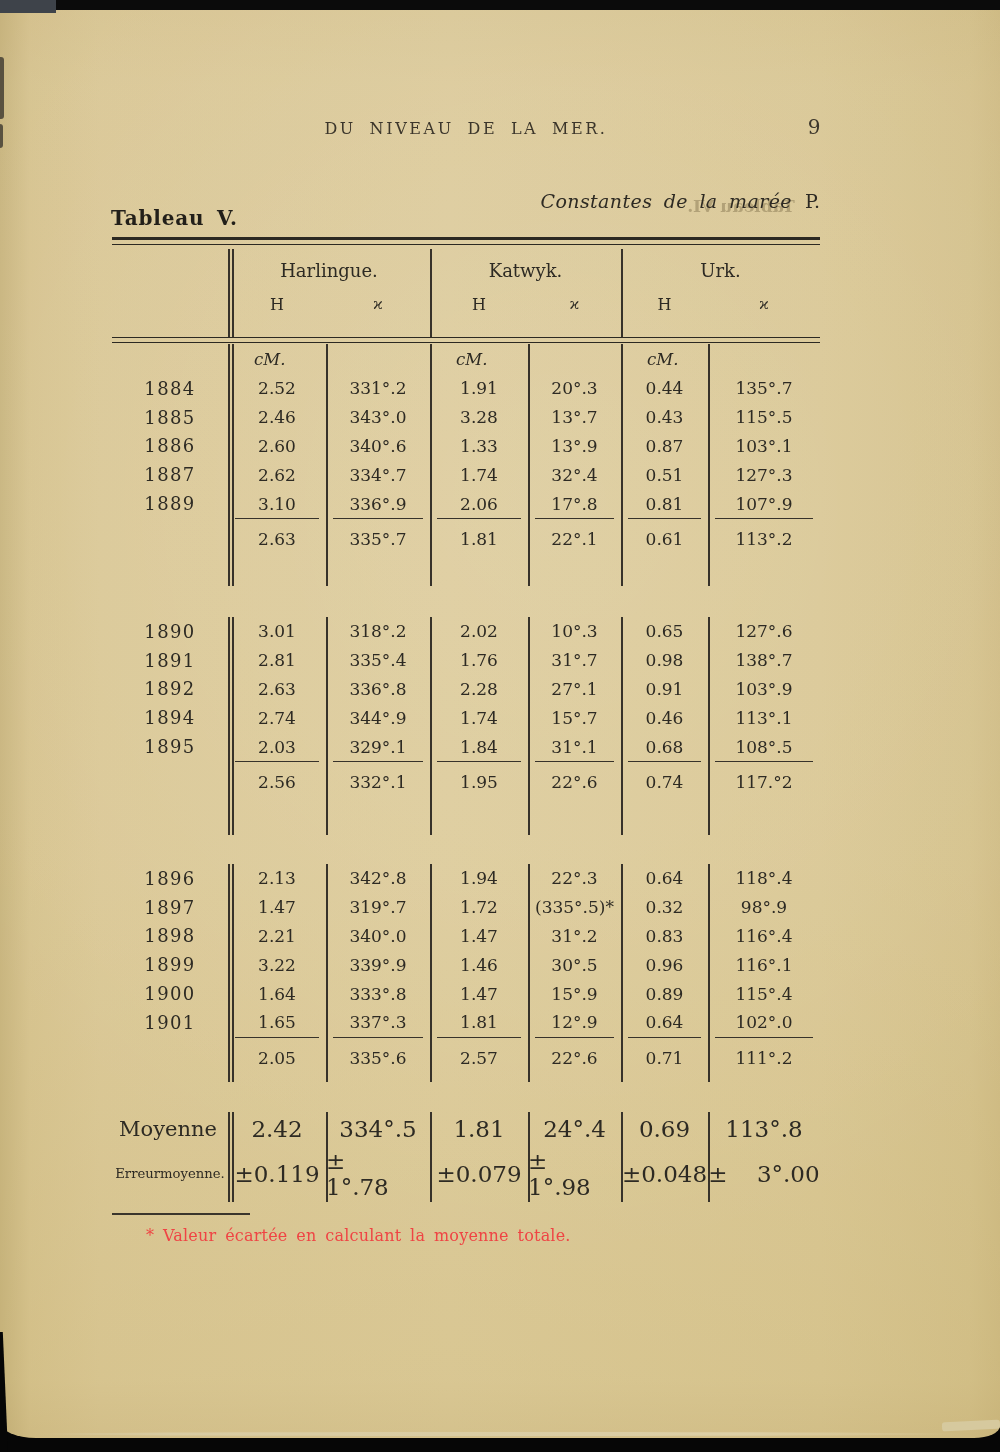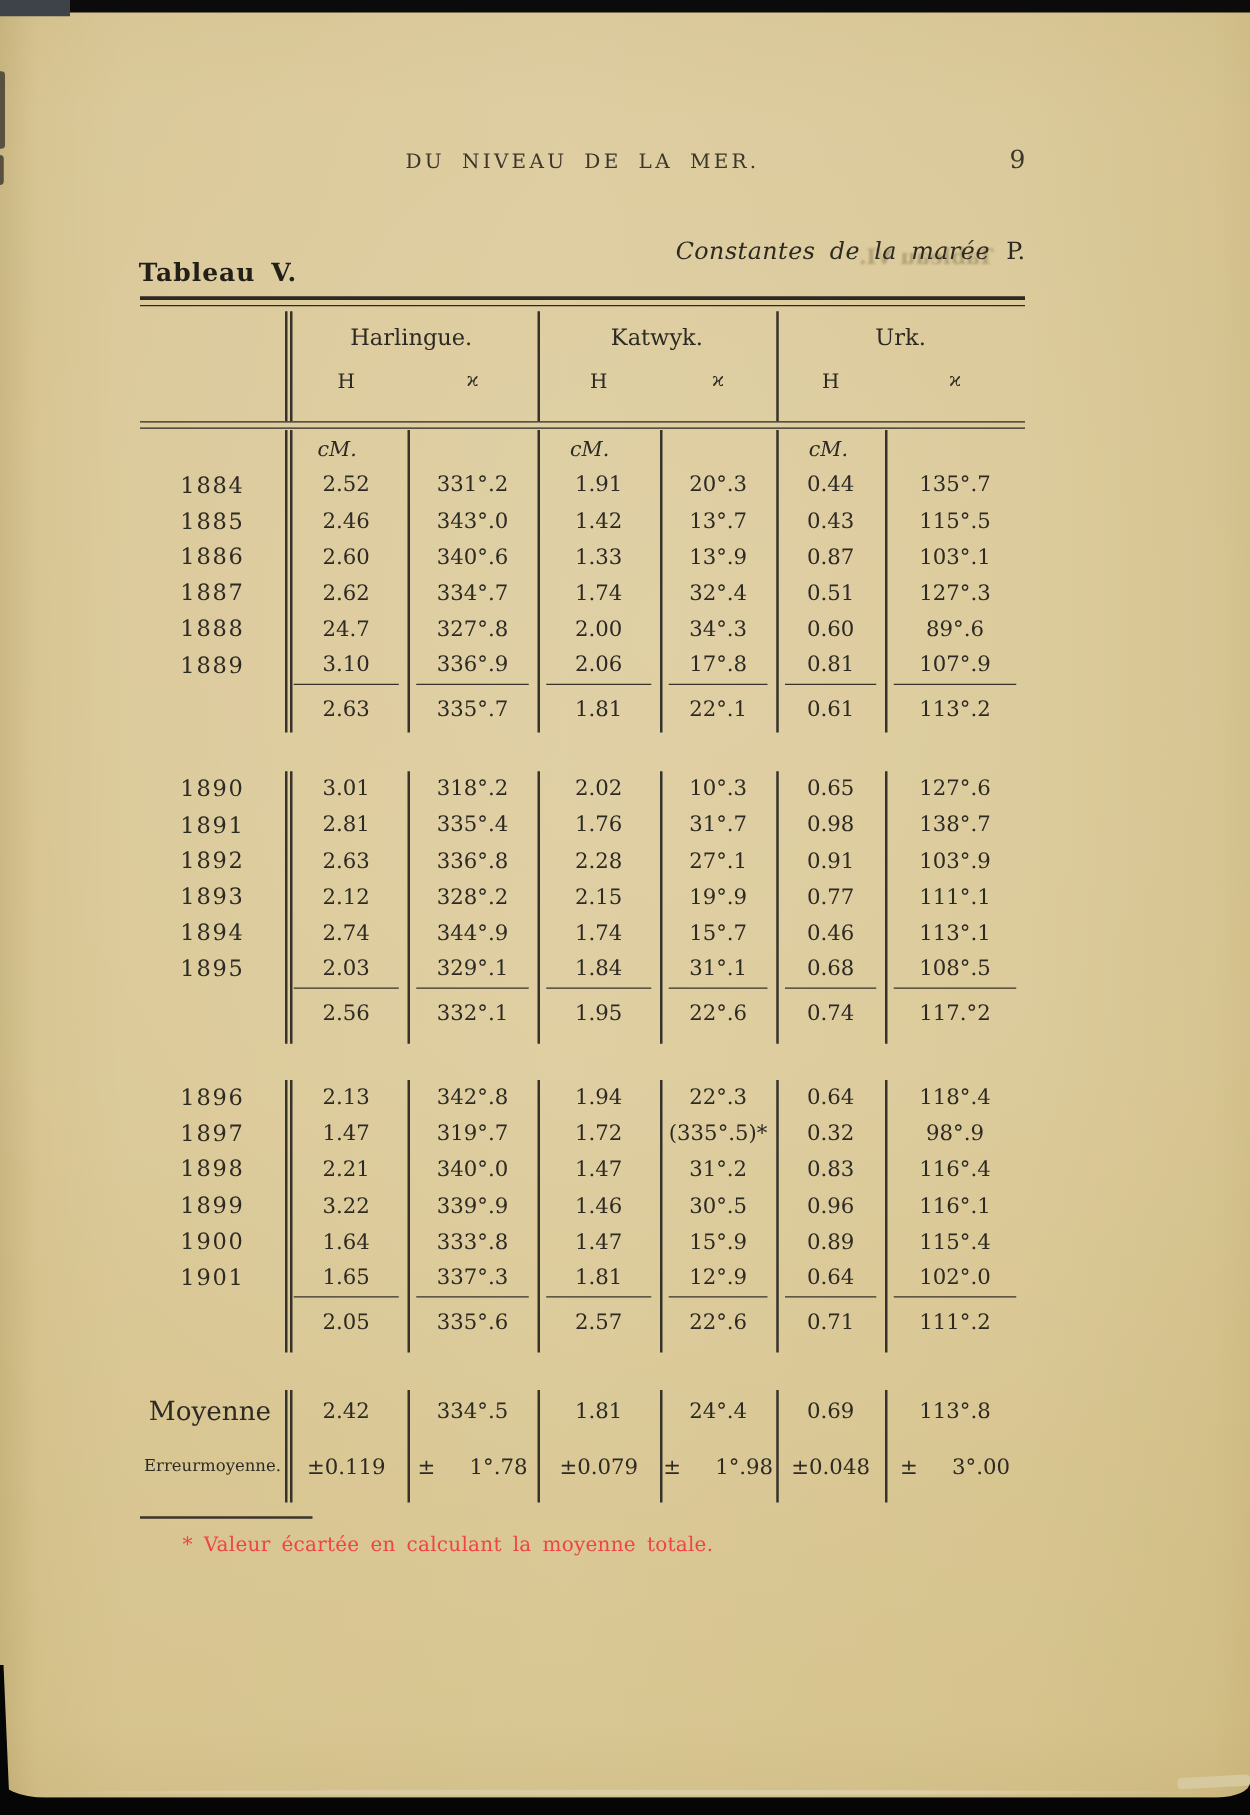--- a/index.html
+++ b/index.html
@@ -72,21 +72,21 @@
 
   #block-0{top:344px;height:242px;}
   #block-1{top:617px;height:218px;}
   #block-2{top:864px;height:218px;}
 
   #summary{top:1112px;height:90px;}
   .sum-row1{height:34px;}
   .sum-row2{height:56px;}
   .moyenne-label{justify-content:flex-start;padding-left:7px;font-size:21px;}
   .err-label{flex-direction:row;justify-content:center;font-size:13.2px;line-height:1.3;}
-  .sum-val{font-size:17px;}
+  .sum-val{font-size:23px;}
   .pm-gap{word-spacing:22px;}
 
   .footrule{position:absolute;left:112px;top:1213px;width:138px;border-top:2px solid #3a352c;}
   .footnote{position:absolute;left:146px;top:1226px;font-size:16px;color:#ef4444;
     letter-spacing:0.2px;word-spacing:3.5px;}
 </style>
 </head>
 <body>
 
 <div class="sheet">
@@ -158,21 +158,21 @@
         <div class="cell ">331°.2</div>
         <div class="cell ">1.91</div>
         <div class="cell ">20°.3</div>
         <div class="cell ">0.44</div>
         <div class="cell ">135°.7</div>
       </div>
       <div class="row data-row">
         <div class="cell year">1885</div>
         <div class="cell ">2.46</div>
         <div class="cell ">343°.0</div>
-        <div class="cell ">1.42</div>
+        <div class="cell ">3.28</div>
         <div class="cell ">13°.7</div>
         <div class="cell ">0.43</div>
         <div class="cell ">115°.5</div>
       </div>
       <div class="row data-row">
         <div class="cell year">1886</div>
         <div class="cell ">2.60</div>
         <div class="cell ">340°.6</div>
         <div class="cell ">1.33</div>
         <div class="cell ">13°.9</div>
@@ -180,29 +180,20 @@
         <div class="cell ">103°.1</div>
       </div>
       <div class="row data-row">
         <div class="cell year">1887</div>
         <div class="cell ">2.62</div>
         <div class="cell ">334°.7</div>
         <div class="cell ">1.74</div>
         <div class="cell ">32°.4</div>
         <div class="cell ">0.51</div>
         <div class="cell ">127°.3</div>
-      </div>
-      <div class="row data-row">
-        <div class="cell year">1888</div>
-        <div class="cell ">24.7</div>
-        <div class="cell ">327°.8</div>
-        <div class="cell ">2.00</div>
-        <div class="cell ">34°.3</div>
-        <div class="cell ">0.60</div>
-        <div class="cell ">89°.6</div>
       </div>
       <div class="row data-row">
         <div class="cell year">1889</div>
         <div class="cell ">3.10</div>
         <div class="cell ">336°.9</div>
         <div class="cell ">2.06</div>
         <div class="cell ">17°.8</div>
         <div class="cell ">0.81</div>
         <div class="cell ">107°.9</div>
       </div>
@@ -252,29 +243,20 @@
         <div class="cell ">138°.7</div>
       </div>
       <div class="row data-row">
         <div class="cell year">1892</div>
         <div class="cell ">2.63</div>
         <div class="cell ">336°.8</div>
         <div class="cell ">2.28</div>
         <div class="cell ">27°.1</div>
         <div class="cell ">0.91</div>
         <div class="cell ">103°.9</div>
-      </div>
-      <div class="row data-row">
-        <div class="cell year">1893</div>
-        <div class="cell ">2.12</div>
-        <div class="cell ">328°.2</div>
-        <div class="cell ">2.15</div>
-        <div class="cell ">19°.9</div>
-        <div class="cell ">0.77</div>
-        <div class="cell ">111°.1</div>
       </div>
       <div class="row data-row">
         <div class="cell year">1894</div>
         <div class="cell ">2.74</div>
         <div class="cell ">344°.9</div>
         <div class="cell ">1.74</div>
         <div class="cell ">15°.7</div>
         <div class="cell ">0.46</div>
         <div class="cell ">113°.1</div>
       </div>

